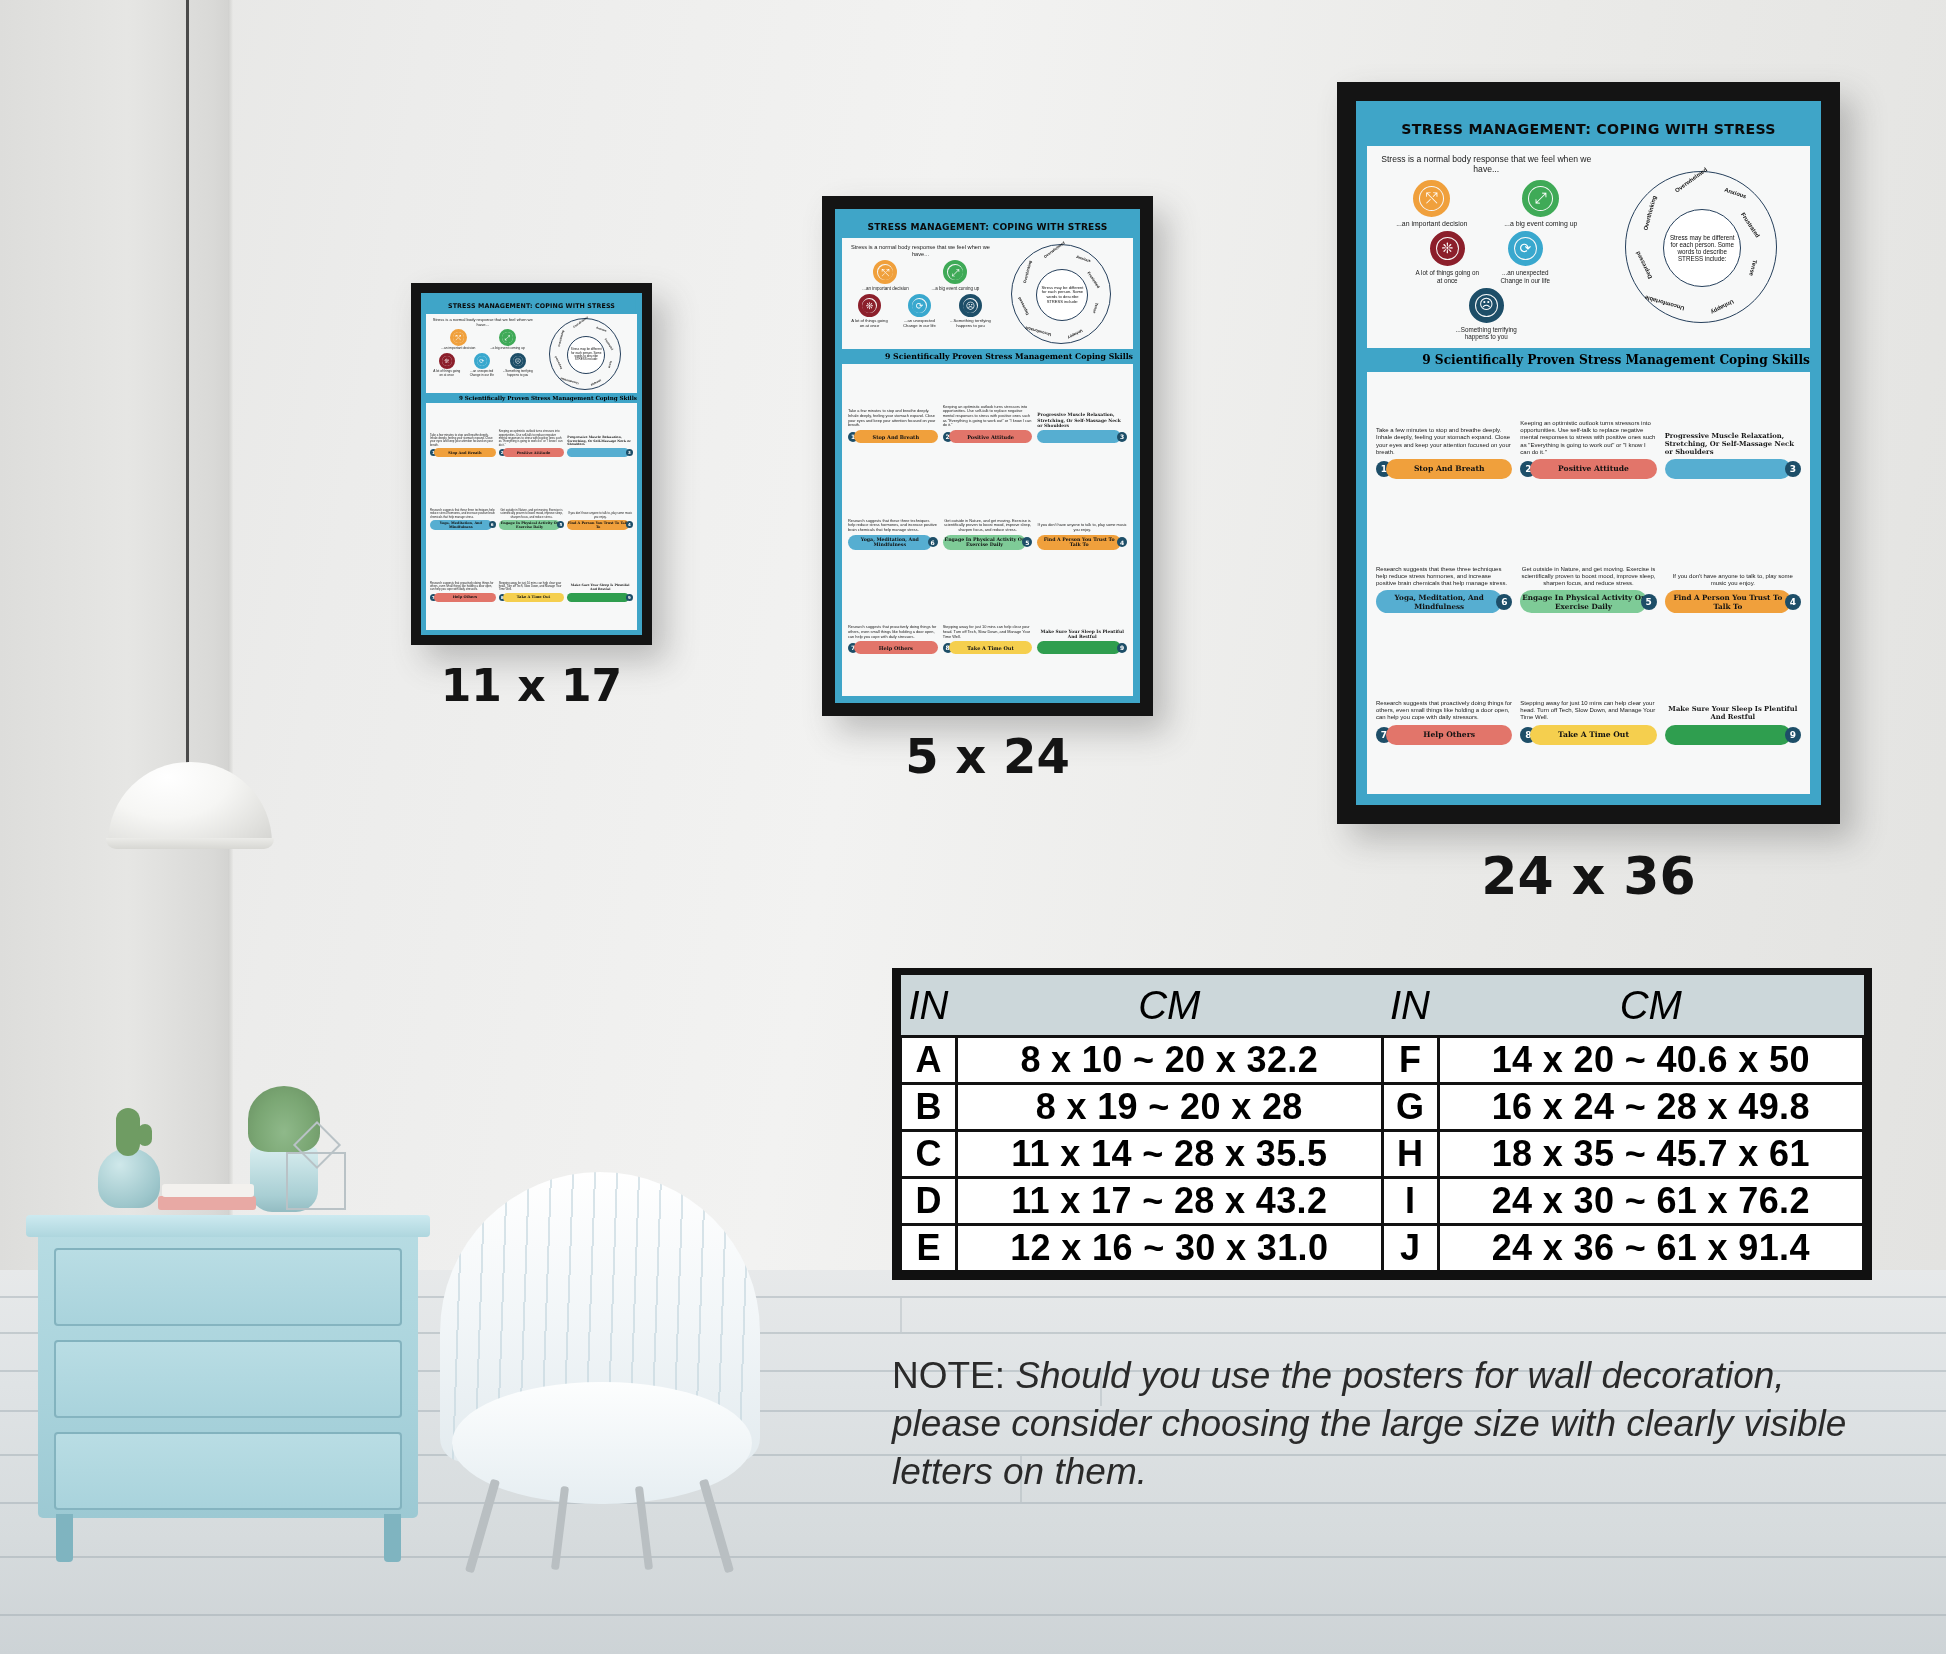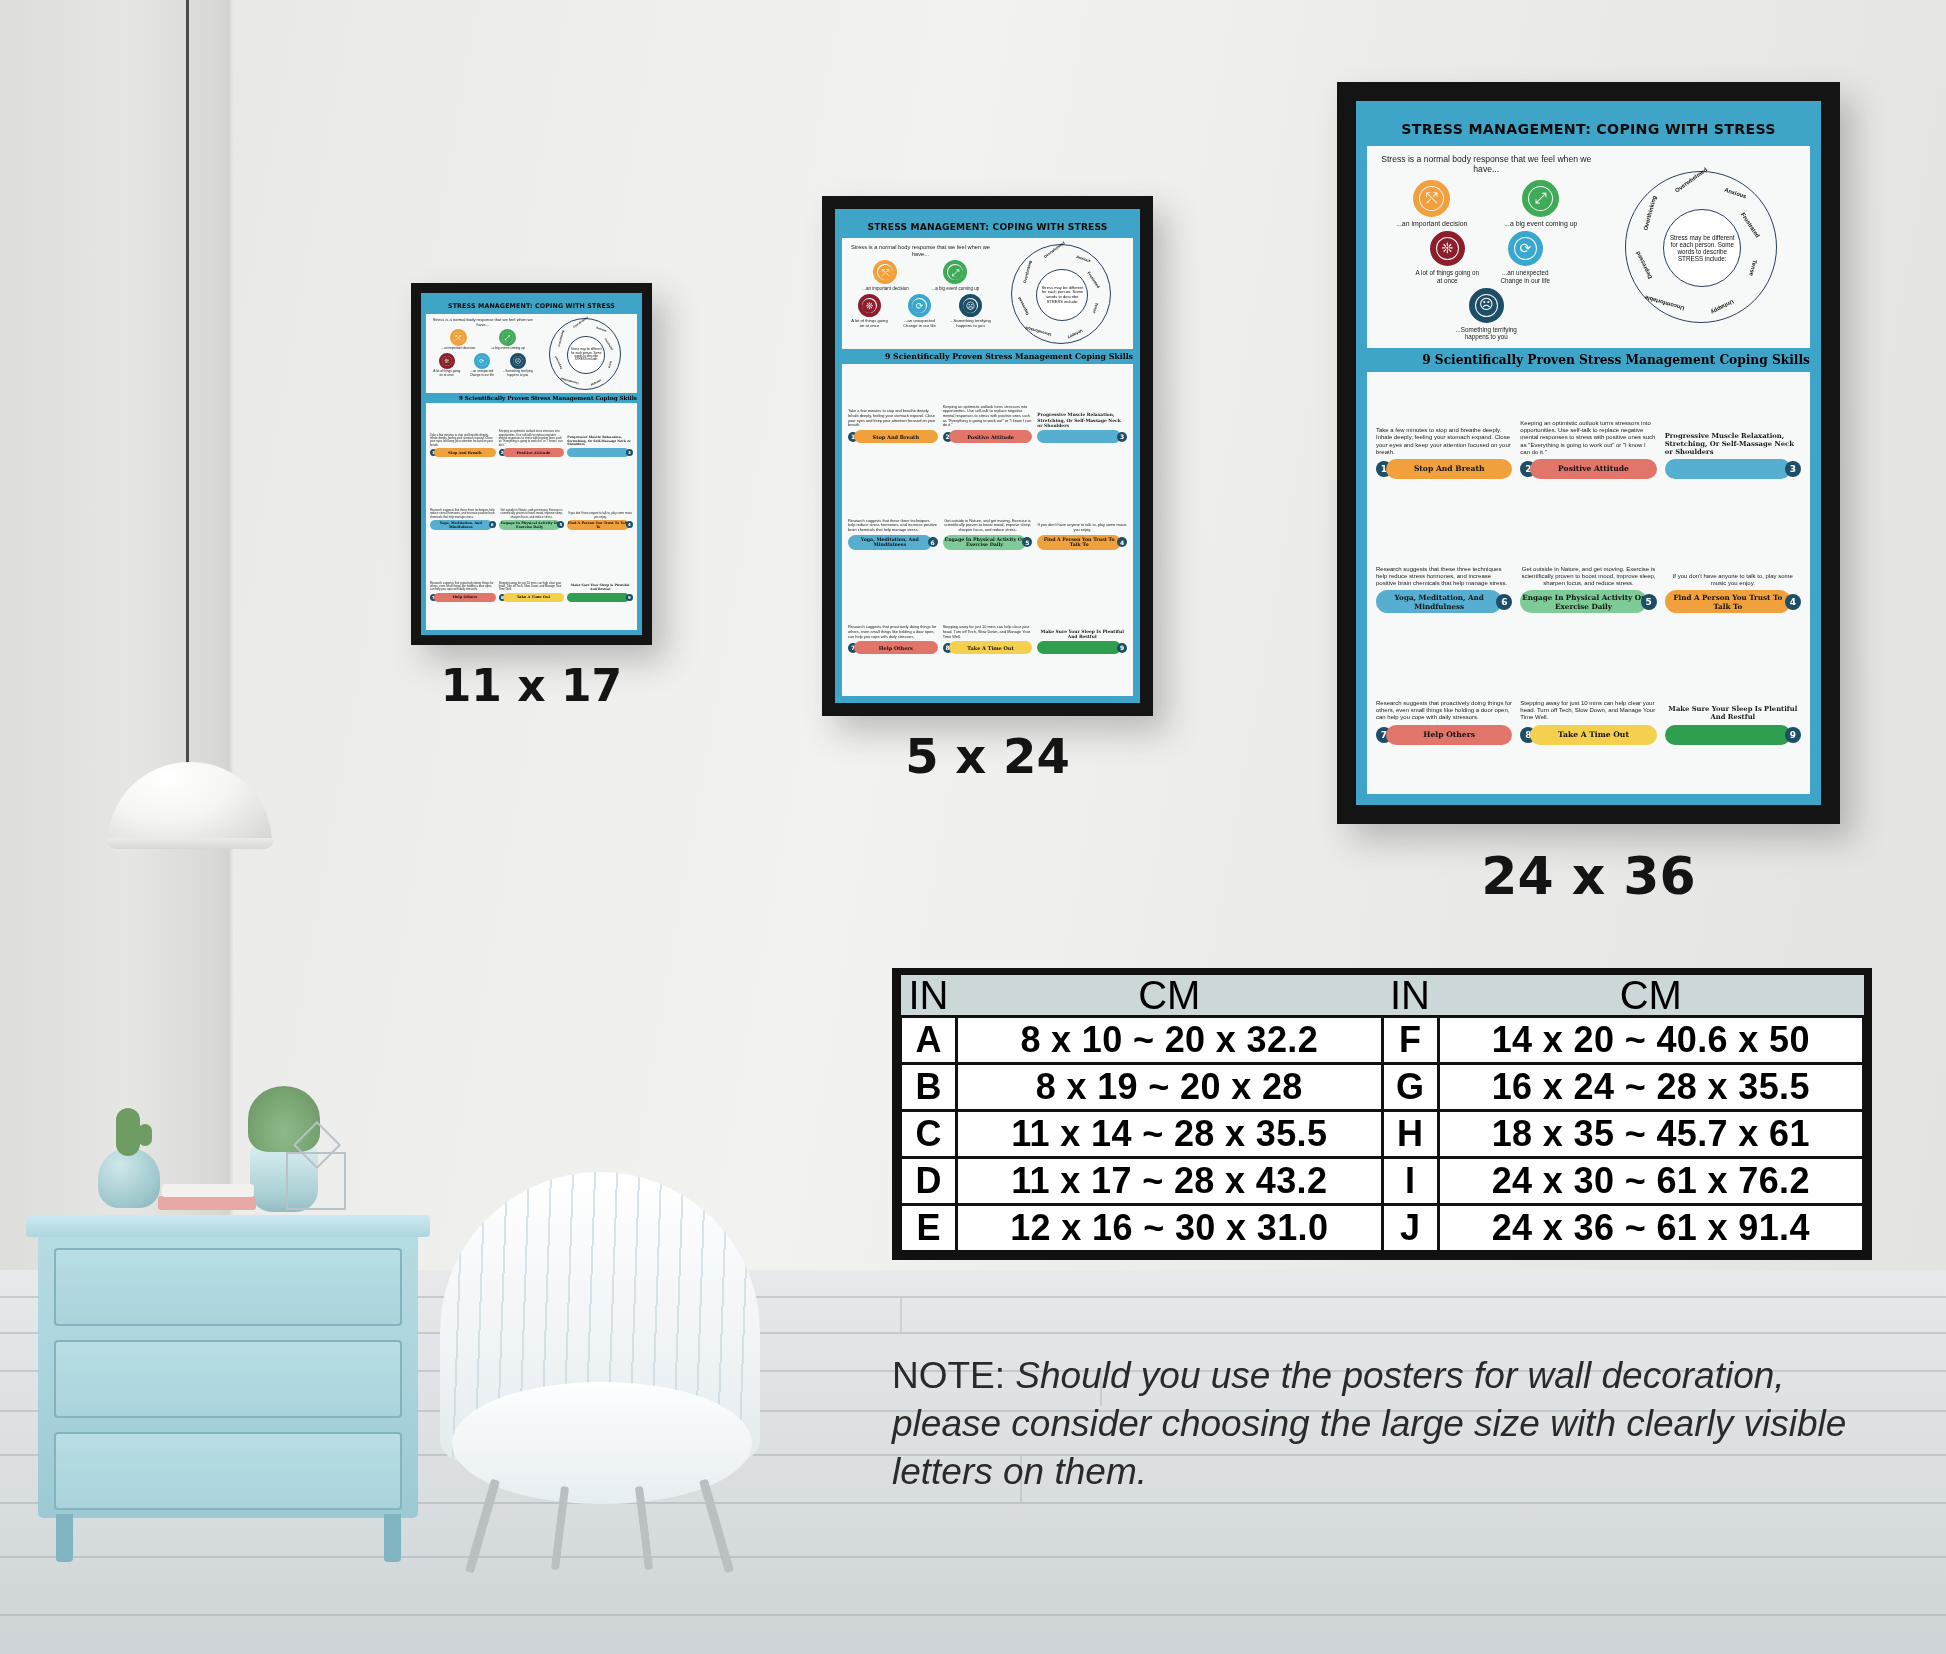--- a/index.html
+++ b/index.html
@@ -110,21 +110,21 @@
   #sizetable {
     position:absolute; left:892px; top:968px; width:980px;
     border:7px solid #111; background:#111;
   }
   #sizetable table { border-collapse:collapse; width:100%; }
   #sizetable td, #sizetable th {
     border:3px solid #111; font-family:"Liberation Sans", sans-serif;
     font-size:36px; font-weight:bold; color:#000; text-align:center;
     background:#fff; padding:4px 2px; line-height:1.0; white-space:nowrap;
   }
-  #sizetable th { background:#ccd7da; font-size:40px; font-weight:normal; padding:0 2px;}
+  #sizetable th { background:#ccd7da; font-size:40px; font-weight:normal; padding:10px 2px;font-style:italic;}
   td.keycell { background:#ccd7da; width:56px; font-weight:normal; font-size:40px;}
   td.valcell { font-size:37px; letter-spacing:0.01em;}
 
   #note {
     position:absolute; left:892px; top:1352px; width:1010px;
     font-family:"Liberation Sans", sans-serif; font-size:37px; line-height:1.30;
     color:#2a2a2a;
   }
   #note .lead { font-style:normal; }
   #note .ital { font-style:italic; }
@@ -628,21 +628,21 @@
       <tr>
         <td class="keycell">A</td>
         <td class="valcell" colspan="2">8 x 10    ~  20 x 32.2</td>
         <td class="keycell">F</td>
         <td class="valcell" colspan="2">14 x 20 ~  40.6 x 50</td>
       </tr>
       <tr>
         <td class="keycell">B</td>
         <td class="valcell" colspan="2">8 x 19     ~  20 x 28</td>
         <td class="keycell">G</td>
-        <td class="valcell" colspan="2">16 x 24 ~  28 x 35.5</td>
+        <td class="valcell" colspan="2">16 x 24 ~  28 x 49.8</td>
       </tr>
       <tr>
         <td class="keycell">C</td>
         <td class="valcell" colspan="2">11 x 14  ~  28 x 35.5</td>
         <td class="keycell">H</td>
         <td class="valcell" colspan="2">18 x 35 ~  45.7 x 61</td>
       </tr>
       <tr>
         <td class="keycell">D</td>
         <td class="valcell" colspan="2">11 x 17  ~  28 x 43.2</td>

